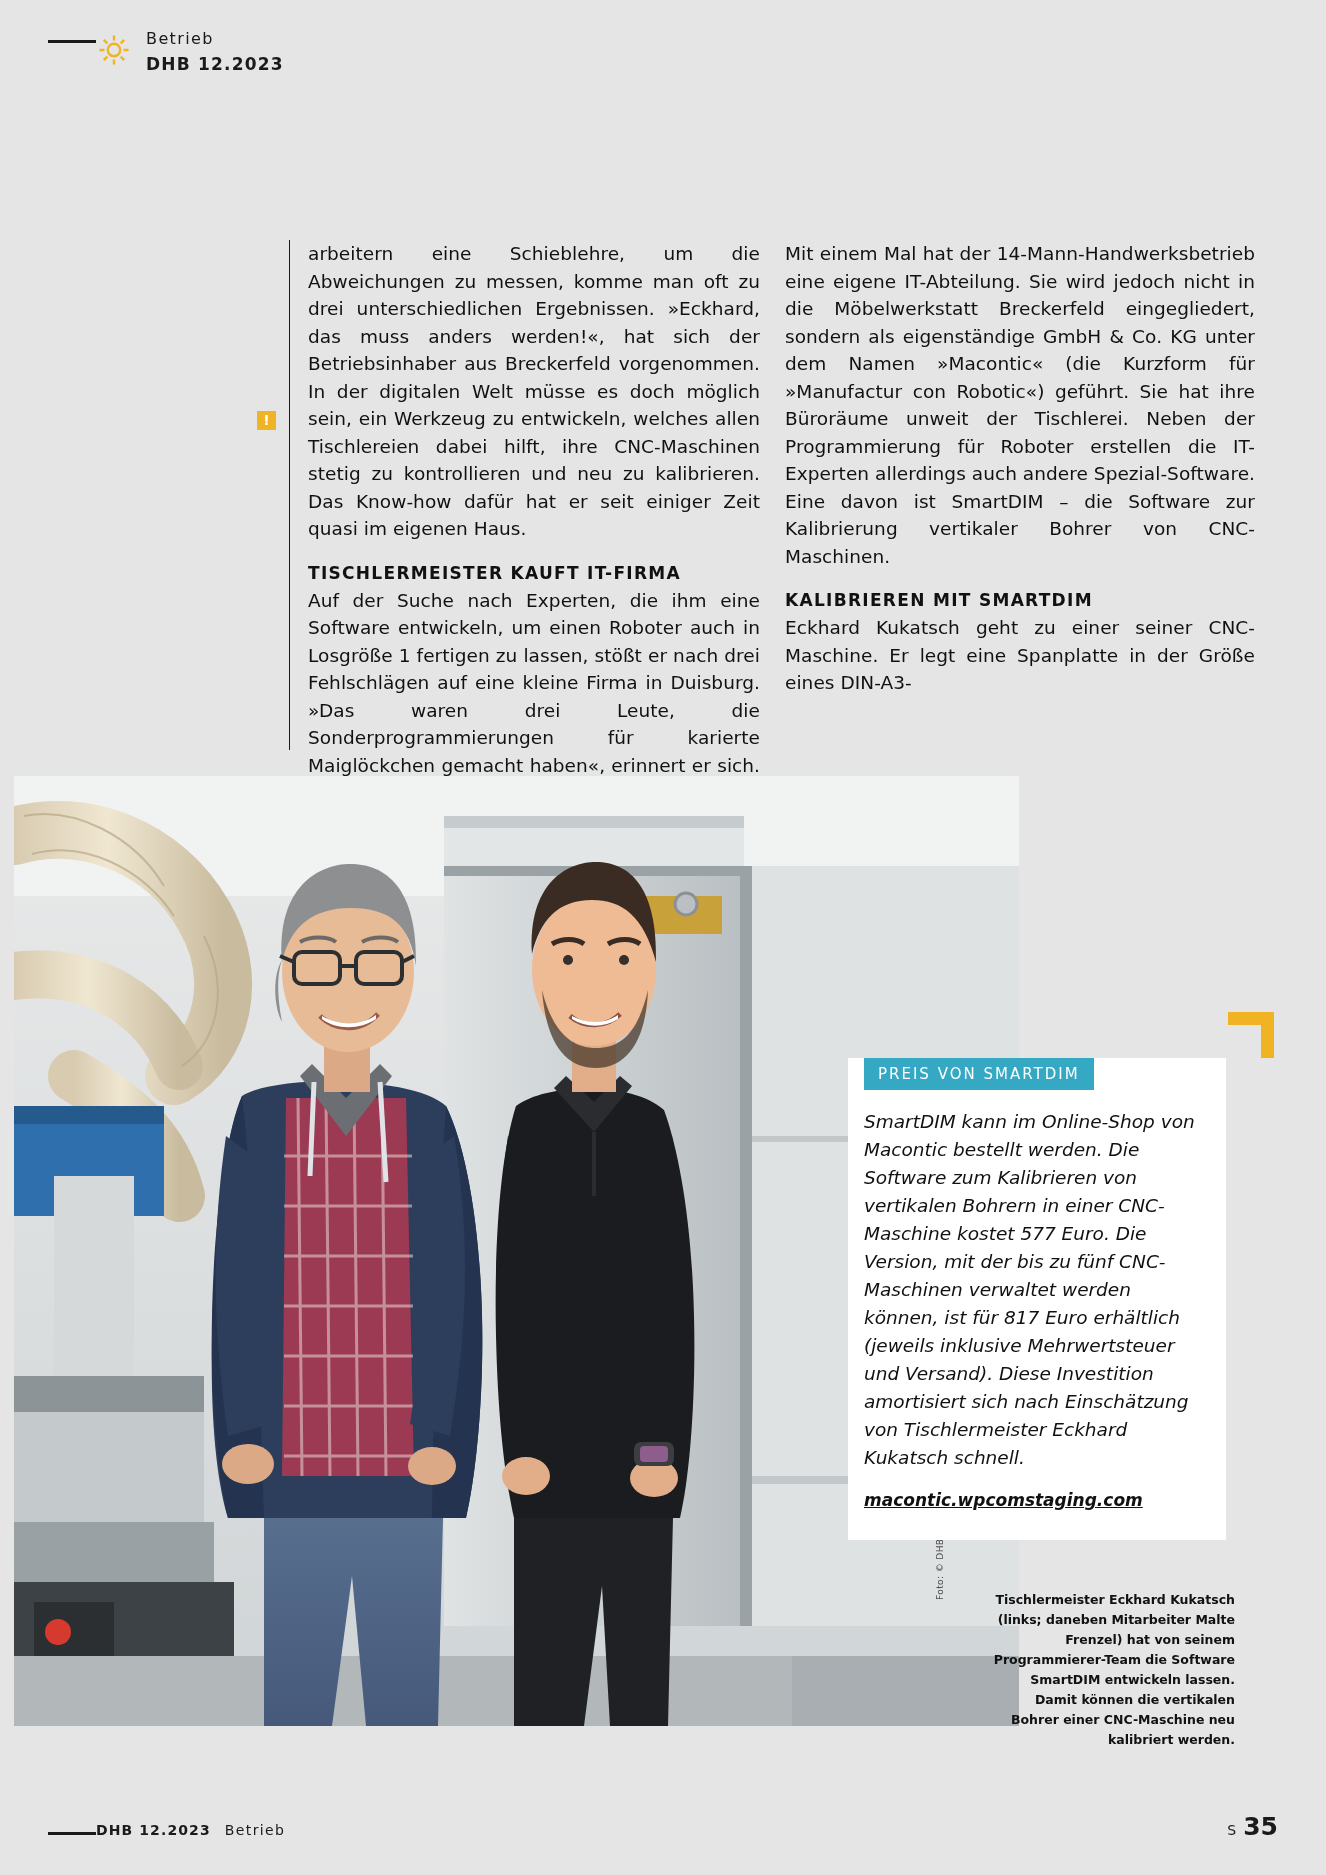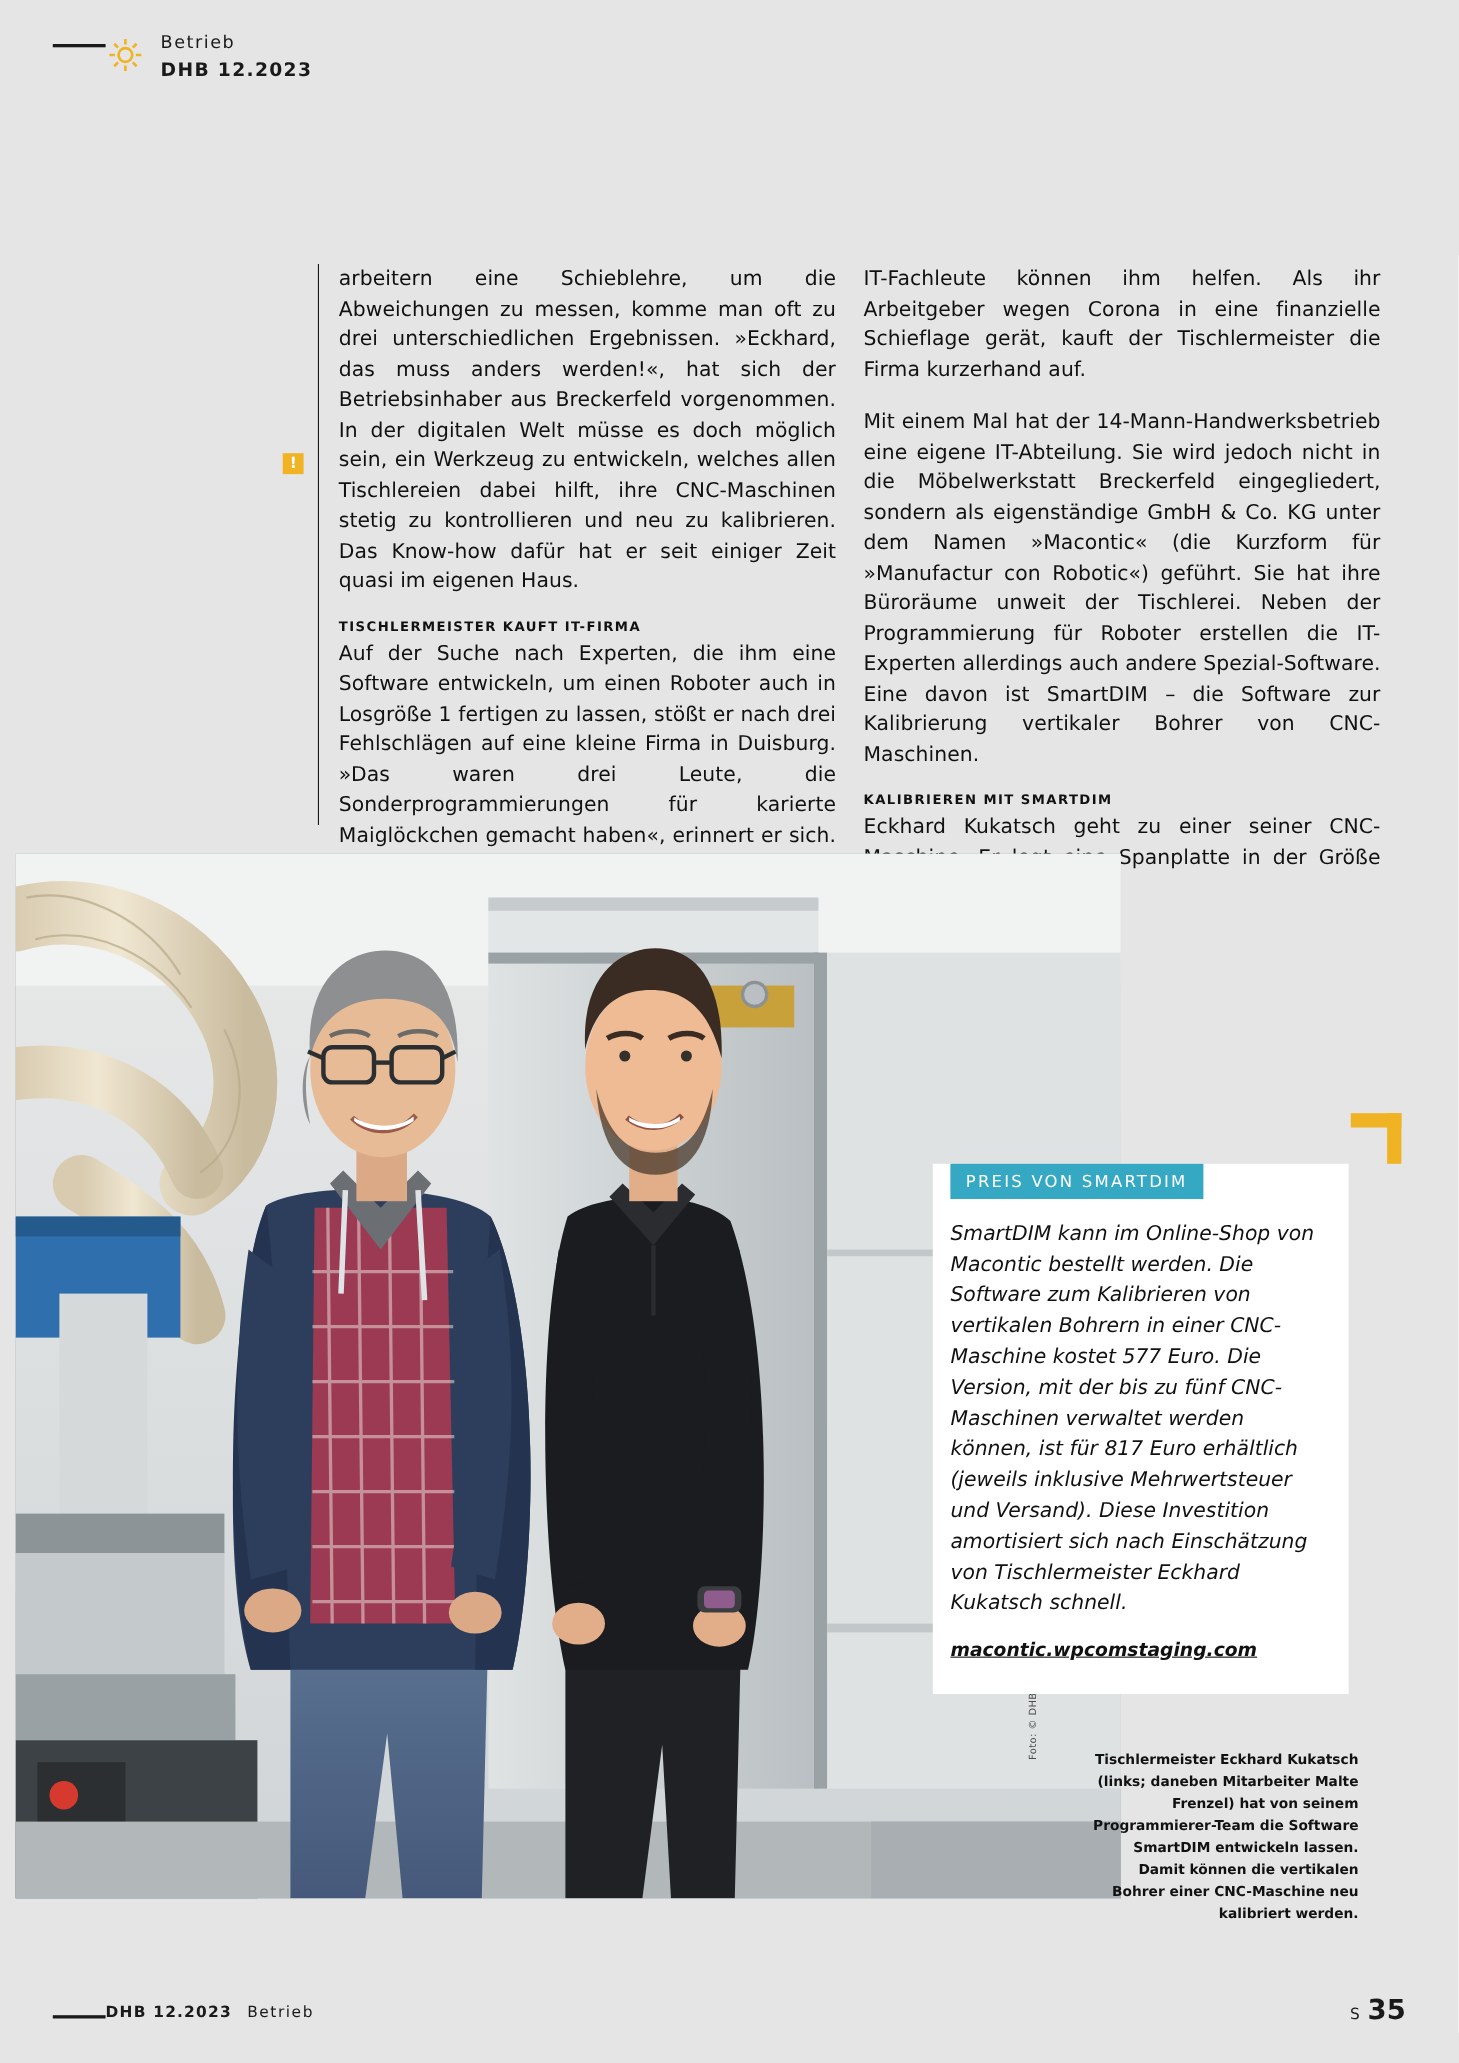--- a/index.html
+++ b/index.html
@@ -94,21 +94,21 @@
   .col p {
     margin: 0 0 20px 0;
     font-size: 18.5px;
     line-height: 27.5px;
     text-align: justify;
     color: #111111;
     letter-spacing: 0.05px;
   }
   .col h3 {
     margin: 0 0 4px 0;
-    font-size: 12px;
+    font-size: 17px;
     font-weight: bold;
     letter-spacing: 1.3px;
     color: #111111;
   }
   .rule-left {
     position: absolute;
     left: 289px;
     top: 240px;
     width: 1px;
     height: 510px;
@@ -263,21 +263,20 @@
 
   <div class="col col-left" style="border-left:none;">
     <div class="inner">
       <p>arbeitern eine Schieblehre, um die Abweichungen zu messen, komme man oft zu drei unterschiedlichen Ergebnissen. »Eckhard, das muss anders werden!«, hat sich der Betriebsinhaber aus Breckerfeld vorgenommen. In der digitalen Welt müsse es doch möglich sein, ein Werkzeug zu entwickeln, welches allen Tischlereien dabei hilft, ihre CNC-Maschinen stetig zu kontrollieren und neu zu kalibrieren. Das Know-how dafür hat er seit einiger Zeit quasi im eigenen Haus.</p>
       <h3>TISCHLERMEISTER KAUFT IT-FIRMA</h3>
       <p>Auf der Suche nach Experten, die ihm eine Software entwickeln, um einen Roboter auch in Losgröße 1 fertigen zu lassen, stößt er nach drei Fehlschlägen auf eine kleine Firma in Duisburg. »Das waren drei Leute, die Sonderprogrammierungen für karierte Maiglöckchen gemacht haben«, erinnert er sich. Die Chemie zwischen ihnen stimmte Kukatsch zufolge von Anfang an. Die</p>
     </div>
   </div>
 
   <div class="col col-right">
-    <p>IT-Fachleute können ihm helfen. Als ihr Arbeitgeber wegen Corona in eine finanzielle Schieflage gerät, kauft der Tischlermeister die Firma kurzerhand auf.</p>
     <p>Mit einem Mal hat der 14-Mann-Handwerksbetrieb eine eigene IT-Abteilung. Sie wird jedoch nicht in die Möbelwerkstatt Breckerfeld eingegliedert, sondern als eigenständige GmbH &amp; Co. KG unter dem Namen »Macontic« (die Kurzform für »Manufactur con Robotic«) geführt. Sie hat ihre Büroräume unweit der Tischlerei. Neben der Programmierung für Roboter erstellen die IT-Experten allerdings auch andere Spezial-Software. Eine davon ist SmartDIM – die Software zur Kalibrierung vertikaler Bohrer von CNC-Maschinen.</p>
     <h3>KALIBRIEREN MIT SMARTDIM</h3>
     <p>Eckhard Kukatsch geht zu einer seiner CNC-Maschine. Er legt eine Spanplatte in der Größe eines DIN-A3-</p>
   </div>
 
   <div class="photo">
     <svg width="1005" height="950" viewBox="0 0 1005 950">
       <defs>
         <linearGradient id="wall" x1="0" y1="0" x2="0" y2="1">
           <stop offset="0%" stop-color="#e9eaea"></stop>

